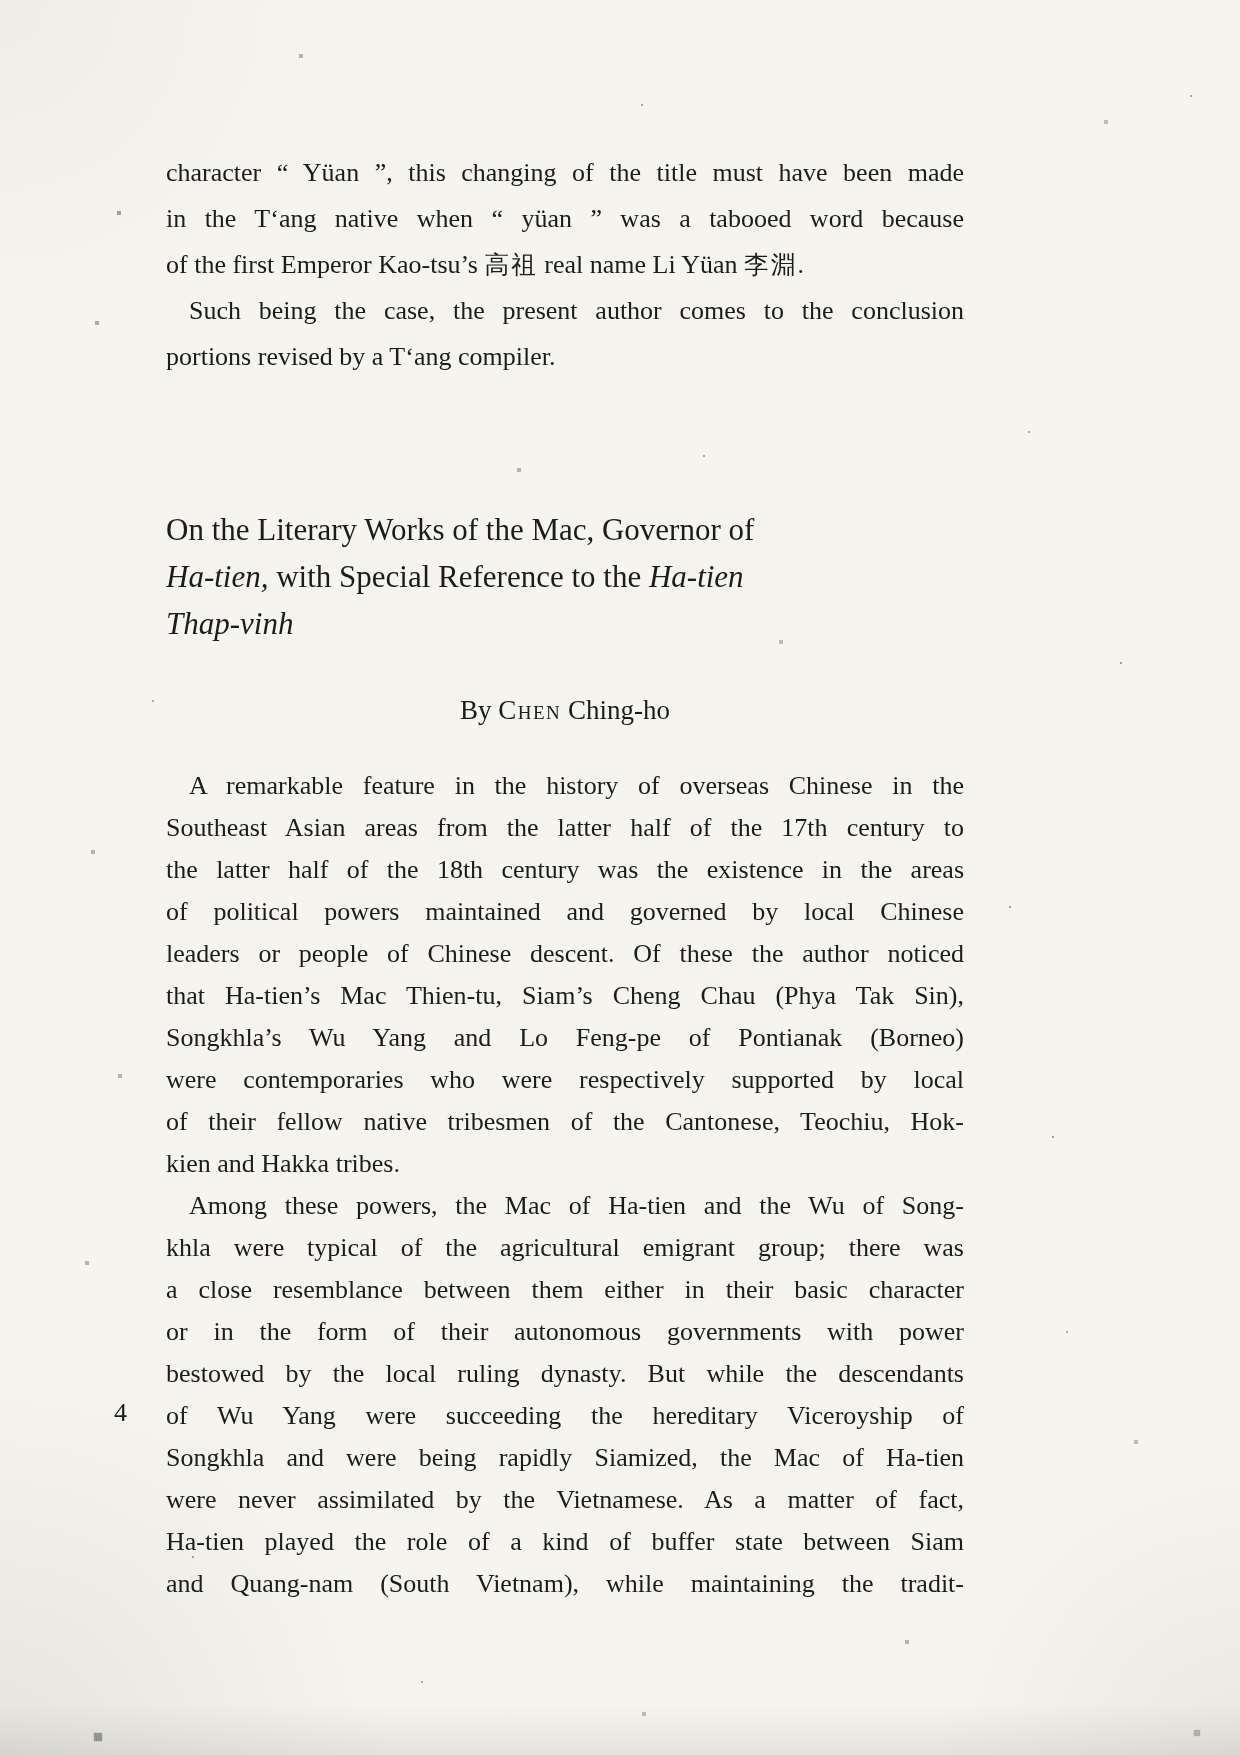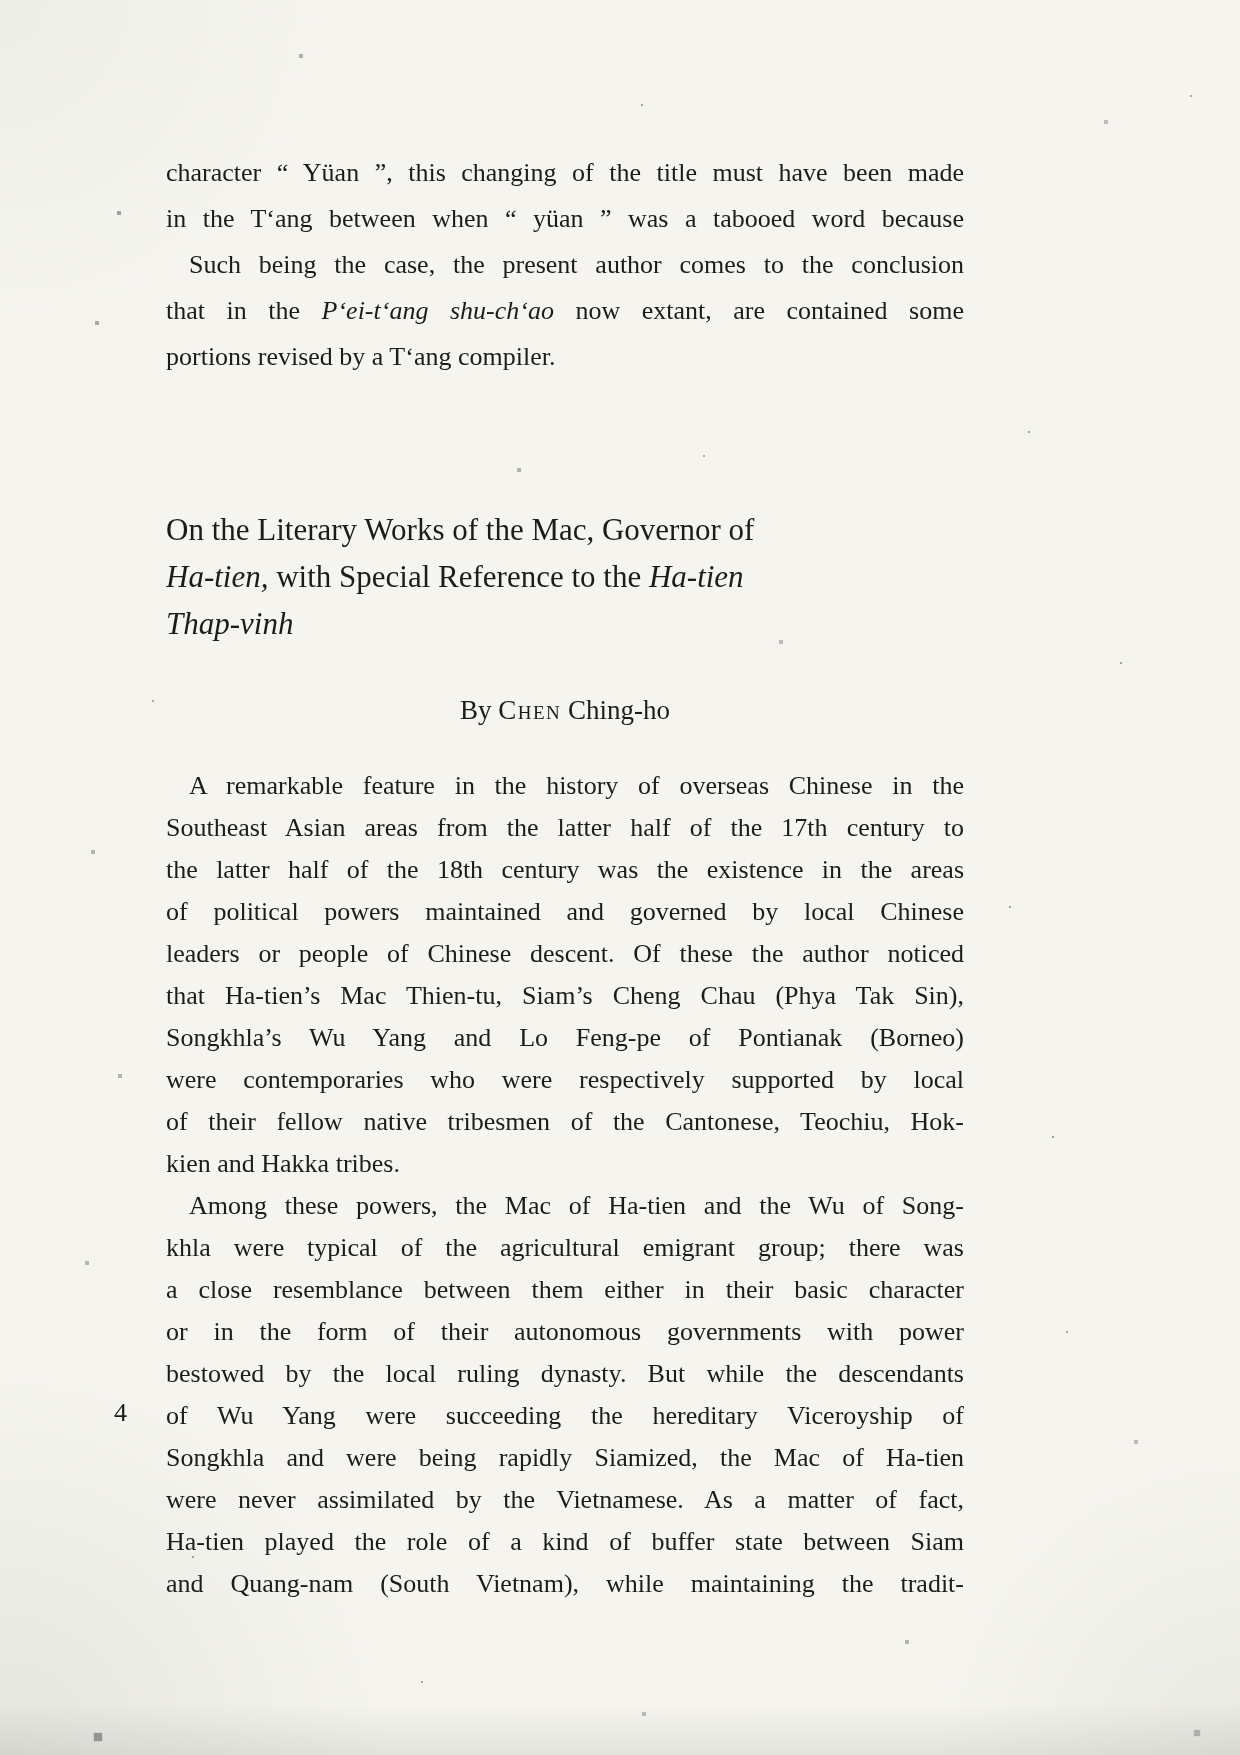--- a/index.html
+++ b/index.html
@@ -90,23 +90,23 @@
   }
 </style>
 </head>
 <body>
 
 <div class="page">
   <div class="speckles"></div>
 
   <div class="block intro">
       <div class="line just"><span>character “ Yüan ”, this changing of the title must have been made</span></div>
-      <div class="line just"><span>in the T‘ang between when “ yüan ” was a tabooed word because</span></div>
+      <div class="line just"><span>in the T‘ang native when “ yüan ” was a tabooed word because</span></div>
+      <div class="line"><span>of the first Emperor Kao-tsu’s </span><span class="cjk">高祖</span><span> real name Li Yüan </span><span class="cjk">李淵</span><span>.</span></div>
       <div class="line just ind"><span>Such being the case, the present author comes to the conclusion</span></div>
-      <div class="line just"><span>that in the </span><span class="i">P‘ei-t‘ang shu-ch‘ao</span><span> now extant, are contained some</span></div>
       <div class="line"><span>portions revised by a T‘ang compiler.</span></div>
     </div>
 
   <div class="block heading">
       <div class="line"><span>On the Literary Works of the Mac, Governor of</span></div>
       <div class="line"><span class="i">Ha-tien,</span><span> with Special Reference to the </span><span class="i">Ha-tien</span></div>
       <div class="line"><span class="i">Thap-vinh</span></div>
     </div>
 
   <div class="block byline">

